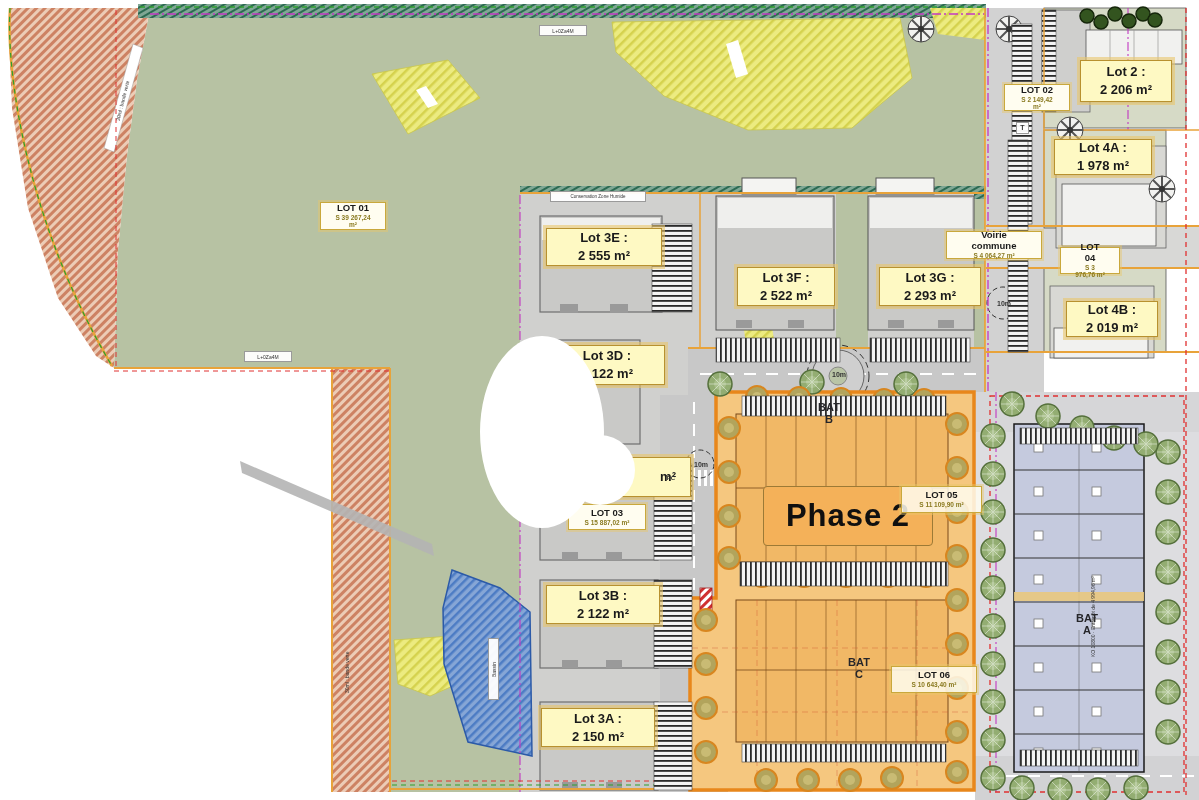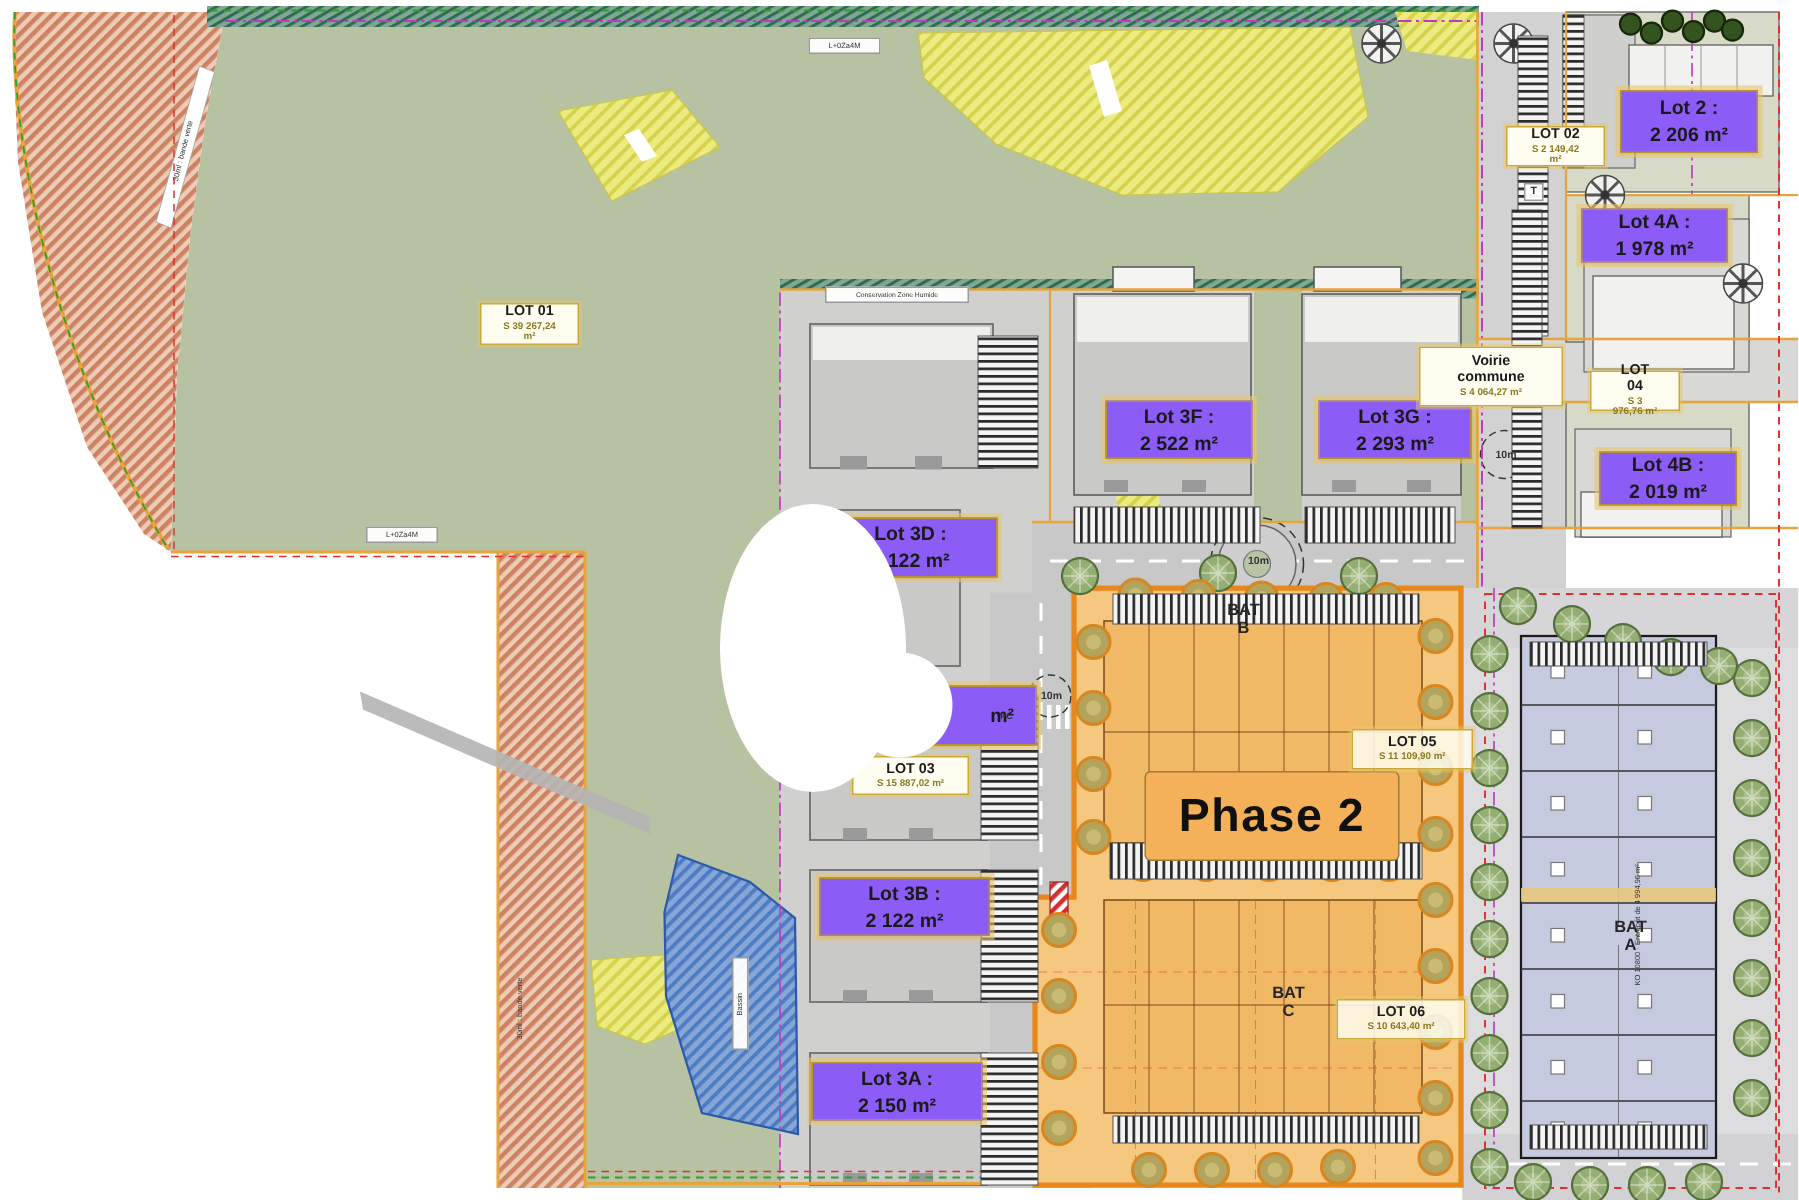--- a/index.html
+++ b/index.html
@@ -2,30 +2,30 @@
 <html><head>
 <meta charset="utf-8">
 <style>
   html,body{margin:0;padding:0;background:#fff;}
   #plan{position:relative;width:1199px;height:800px;background:#fff;overflow:hidden;
         font-family:"Liberation Sans",sans-serif;}
   #plansvg{position:absolute;left:0;top:0;z-index:1;}
   .lbl{position:absolute;z-index:30;box-sizing:border-box;display:flex;flex-direction:column;
        align-items:center;justify-content:center;text-align:center;color:#1a1a1a;
        font-family:"Liberation Sans",sans-serif;}
-  .big{background:#8b5cf6;border:1px solid #b8912f;box-shadow:0 0 0 3px rgba(233,199,106,.6),0 1px 2px rgba(0,0,0,.15);
+  .big{background:#fef9c3;border:1px solid #b8912f;box-shadow:0 0 0 3px rgba(233,199,106,.6),0 1px 2px rgba(0,0,0,.15);
        font-weight:bold;font-size:13px;line-height:1.35;}
   .small{background:#fffdf0;border:1px solid #c9a83c;box-shadow:0 0 0 2px rgba(233,199,106,.45);
        font-weight:bold;font-size:9.5px;line-height:1.15;padding:1px 14px;}
   .small .area{font-size:6.5px;font-weight:600;color:#8a7a20;}
   .tiny{background:rgba(255,255,255,.95);border:1px solid #9a9a9a;font-size:5px;color:#333;
        padding:0 1px;line-height:1.6;z-index:30;position:absolute;box-sizing:border-box;
        display:flex;align-items:center;justify-content:center;text-align:center;}
   .phase2box{background:#f4b159;border:1px solid #9c7a36;border-radius:4px;font-weight:bold;
-       font-size:31px;color:#101010;letter-spacing:1px;margin-top:28px;}
+       font-size:31px;color:#101010;letter-spacing:1px;}
   .bat{font-weight:bold;font-size:11px;color:#26262a;background:transparent;padding-left:40px;}
   .dim{font-size:7px;font-weight:bold;color:#333;background:transparent;}
   .vert{writing-mode:vertical-rl;transform:rotate(180deg);}
   .blob{position:absolute;background:#fff;border-radius:50%;z-index:40;}
   .rightpad{align-items:flex-end;}
 </style>
 </head>
 <body>
 
 <div id="plan">
@@ -343,20 +343,24 @@
       <rect x="1020" y="428" width="118" height="16" fill="url(#vlines)" stroke="#444" stroke-width="0.6"></rect>
       <rect x="1020" y="750" width="118" height="16" fill="url(#vlines)" stroke="#444" stroke-width="0.6"></rect>
       <use href="#tree-d" x="1155" y="20"></use>
     </svg>
 
   <div class="lbl small" style="left:320px;top:202px;width:66px;height:28px">
     <span>LOT 01</span>
     <span class="area">S 39 267,24 m²</span>
   </div>
 
+  <div class="lbl big" style="left:546px;top:228px;width:116px;height:38px">
+    <span>Lot 3E :</span>
+    <span>2 555 m²</span>
+  </div>
   <div class="lbl big" style="left:737px;top:267px;width:98px;height:39px">
     <span>Lot 3F :</span>
     <span>2 522 m²</span>
   </div>
   <div class="lbl big" style="left:879px;top:267px;width:102px;height:39px">
     <span>Lot 3G :</span>
     <span>2 293 m²</span>
   </div>
   <div class="lbl big" style="left:549px;top:345px;width:116px;height:40px">
     <span>Lot 3D :</span>
@@ -396,21 +400,21 @@
   <div class="lbl bat" style="left:816px;top:662px;width:46px;height:12px">
     <span>BAT C</span>
   </div>
   <div class="lbl bat" style="left:1044px;top:618px;width:46px;height:12px;background:#c5cade">
     <span>BAT A</span>
   </div>
   <div class="lbl vert" style="left:1086px;top:552px;width:13px;height:130px;font-size:5px;color:#333">
     <span>KO 10800 · Entrepôt de 4 994,96 m²</span>
   </div>
 
-  <div class="lbl small" style="left:946px;top:231px;width:96px;height:40px">
+  <div class="lbl small" style="left:946px;top:231px;width:96px;height:28px">
     <span>Voirie commune</span>
     <span class="area">S 4 064,27 m²</span>
   </div>
   <div class="lbl small" style="left:1060px;top:247px;width:60px;height:27px">
     <span>LOT 04</span>
     <span class="area">S 3 976,76 m²</span>
   </div>
   <div class="lbl small" style="left:1004px;top:84px;width:66px;height:27px">
     <span>LOT 02</span>
     <span class="area">S 2 149,42 m²</span>

